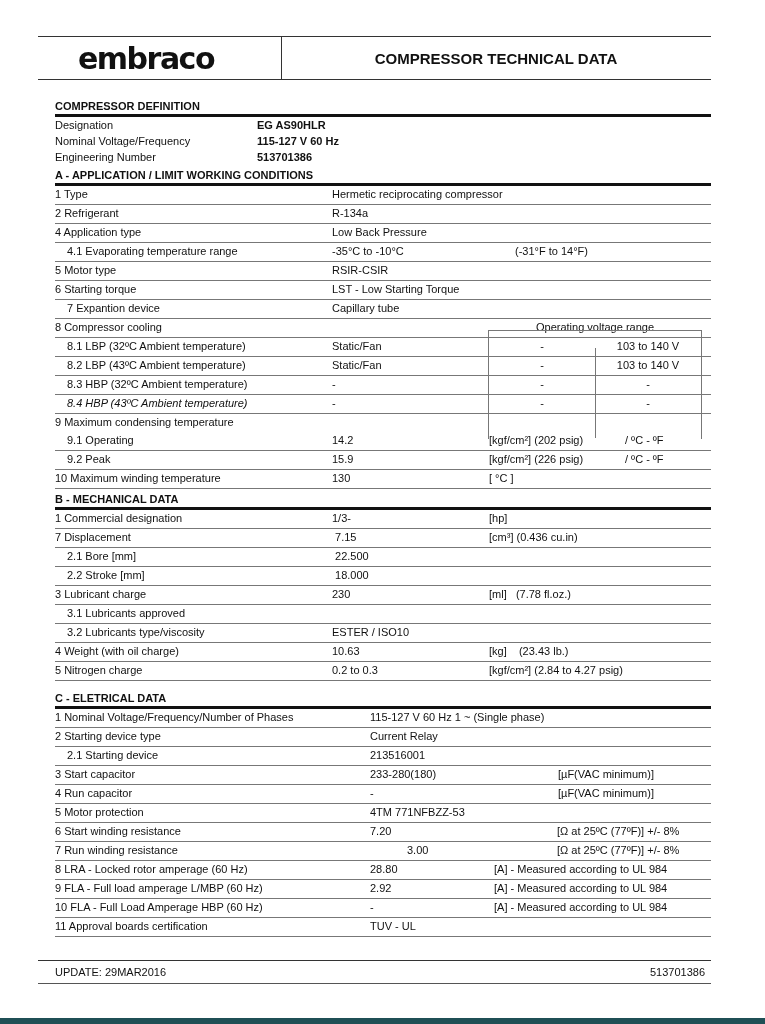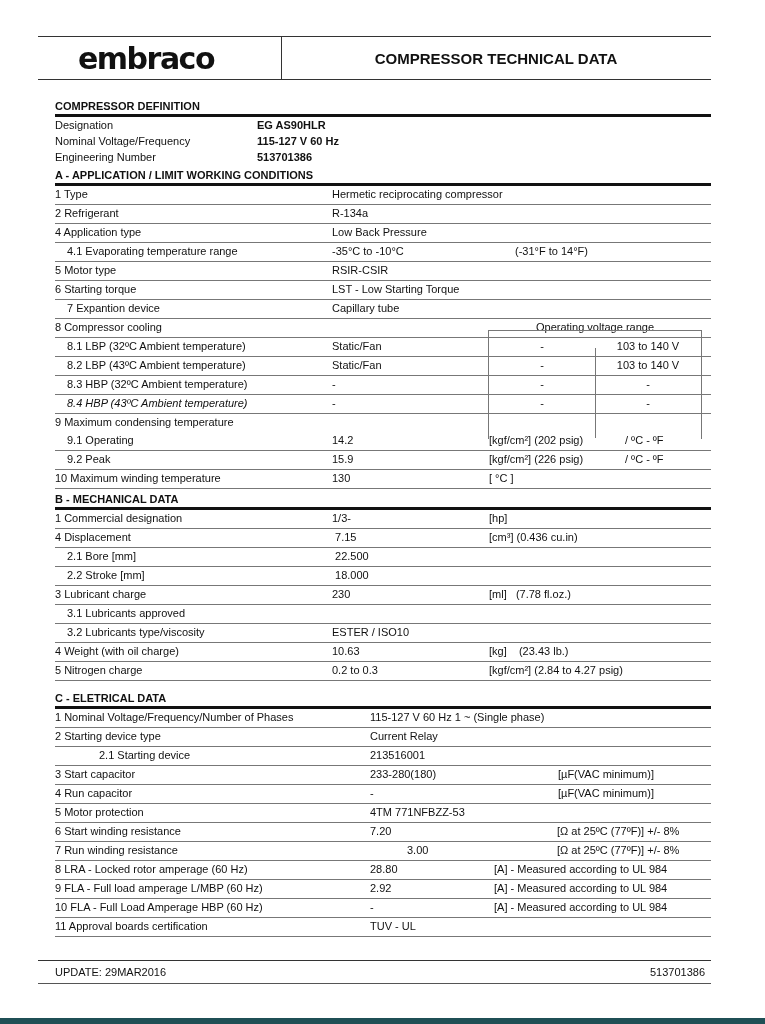--- a/index.html
+++ b/index.html
@@ -136,21 +136,21 @@
 
   <div class="sec-title" style="margin-top:2px">B - MECHANICAL DATA</div>
   <div class="thick"></div>
   <div id="secB">
       <div class="row">
         <span class="c" style="left: 0px;">1 Commercial designation</span>
         <span class="c" style="left: 277px;;white-space:pre">1/3-</span>
         <span class="c" style="left: 434px;;white-space:pre">[hp]</span>
       </div>
       <div class="row">
-        <span class="c" style="left: 0px;">4 Displacement</span>
+        <span class="c" style="left: 0px;">7 Displacement</span>
         <span class="c" style="left: 277px;;white-space:pre"> 7.15</span>
         <span class="c" style="left: 434px;;white-space:pre">[cm³] (0.436 cu.in)</span>
       </div>
       <div class="row">
         <span class="c" style="left: 12px;">2.1 Bore [mm]</span>
         <span class="c" style="left: 277px;;white-space:pre"> 22.500</span>
       </div>
       <div class="row">
         <span class="c" style="left: 12px;">2.2 Stroke [mm]</span>
         <span class="c" style="left: 277px;;white-space:pre"> 18.000</span>
@@ -185,21 +185,21 @@
   <div id="secC">
       <div class="row">
         <span class="c" style="left: 0px;">1 Nominal Voltage/Frequency/Number of Phases</span>
         <span class="c" style="left: 315px;">115-127 V 60 Hz 1 ~ (Single phase)</span>
       </div>
       <div class="row">
         <span class="c" style="left: 0px;">2 Starting device type</span>
         <span class="c" style="left: 315px;">Current Relay</span>
       </div>
       <div class="row">
-        <span class="c" style="left: 12px; margin-left: 32px;">2.1 Starting device</span>
+        <span class="c" style="left: 12px;">2.1 Starting device</span>
         <span class="c" style="left: 315px;">213516001</span>
       </div>
       <div class="row">
         <span class="c" style="left: 0px;">3 Start capacitor</span>
         <span class="c" style="left: 315px; text-align: center;">233-280(180)</span>
         <span class="c" style="left: 503px;">[µF(VAC minimum)]</span>
       </div>
       <div class="row">
         <span class="c" style="left: 0px;">4 Run capacitor</span>
         <span class="c" style="left: 315px;">-</span>

